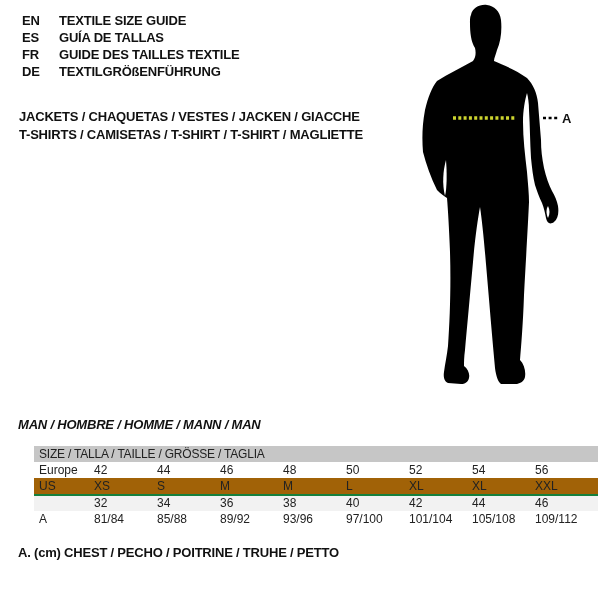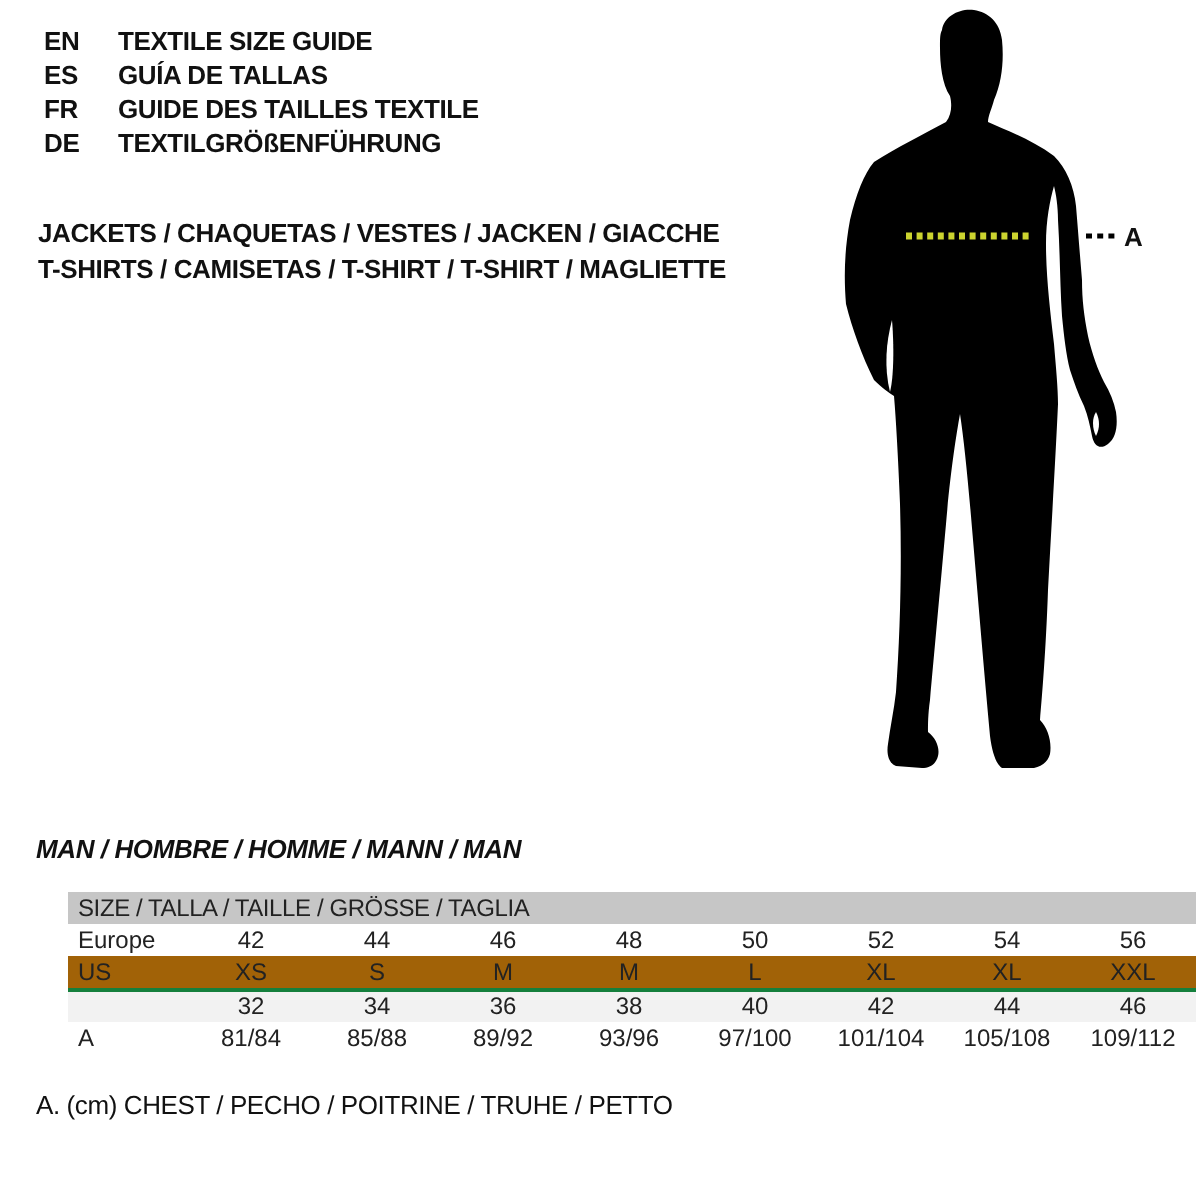--- a/index.html
+++ b/index.html
@@ -18,25 +18,25 @@
   .figure-wrap { position:absolute; left:398px; top:2px; width:185px; height:395px; }
   .figure-wrap svg { position:absolute; left:0; top:0; }
   .meas-label { position:absolute; left:164px; top:109px; font-weight:bold; font-size:13px; }
   
   .section-title { position:absolute; left:18px; top:417px; font-weight:bold; font-size:13px; letter-spacing:-0.2px;font-style:italic; }
   
   .size-table { position:absolute; left:18px; top:446px; width:564px; font-size:12px; color:#222;margin-left:16px; }
   .thead { background:#c6c6c6; height:16px; line-height:16px; padding-left:5px; letter-spacing:-0.2px; }
   .trow { display:flex; height:16px; line-height:16px; }
   .trow .lbl { width:60px; padding-left:5px; box-sizing:border-box; }
-  .trow .val { flex:1; text-align:center; }
+  .trow .val { flex:1; }
   .row-us { background:#a16207; }
   .row-uk { background:#f2f2f2; border-top:2px solid #15803d; height:15px; line-height:15px; }
   
-  .footnote { position:absolute; left:18px; top:545px; font-weight:normal; font-size:13px; letter-spacing:-0.2px; }
+  .footnote { position:absolute; left:18px; top:545px; font-weight:bold; font-size:13px; letter-spacing:-0.2px; }
 </style>
 </head>
 <body>
 
 <div class="lang-block">
   <div class="lang-row">
     <span class="lang-code">EN</span>
     <span class="lang-text">TEXTILE SIZE GUIDE</span>
   </div>
   <div class="lang-row">

